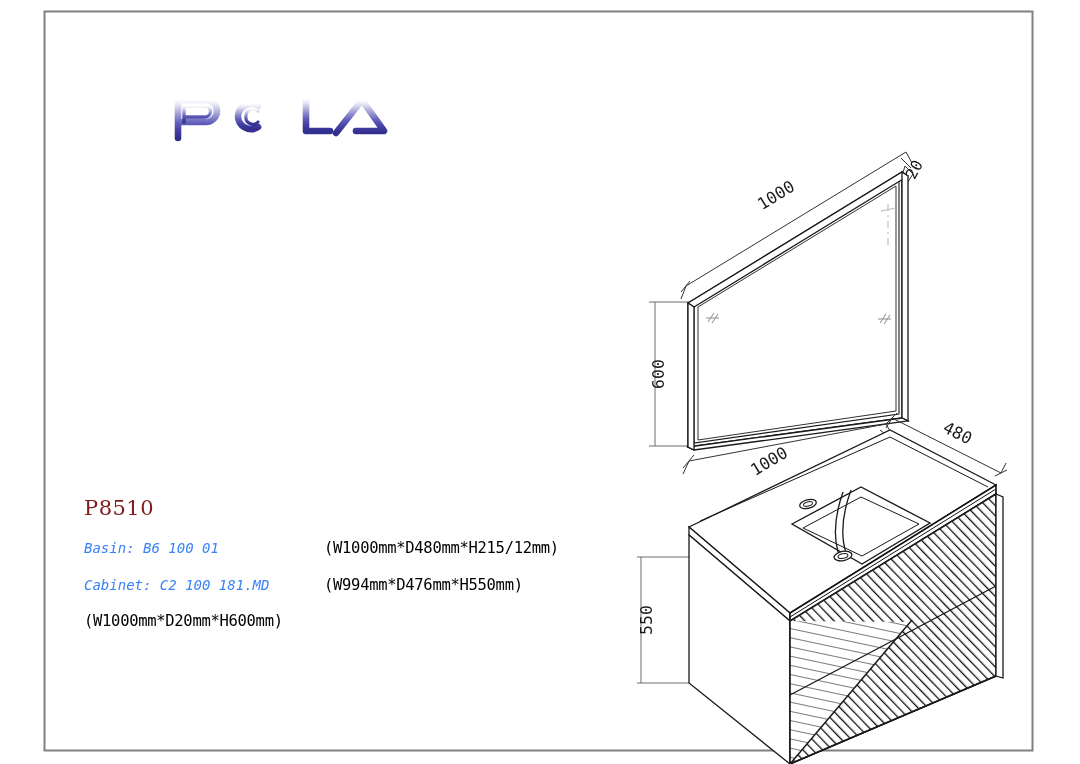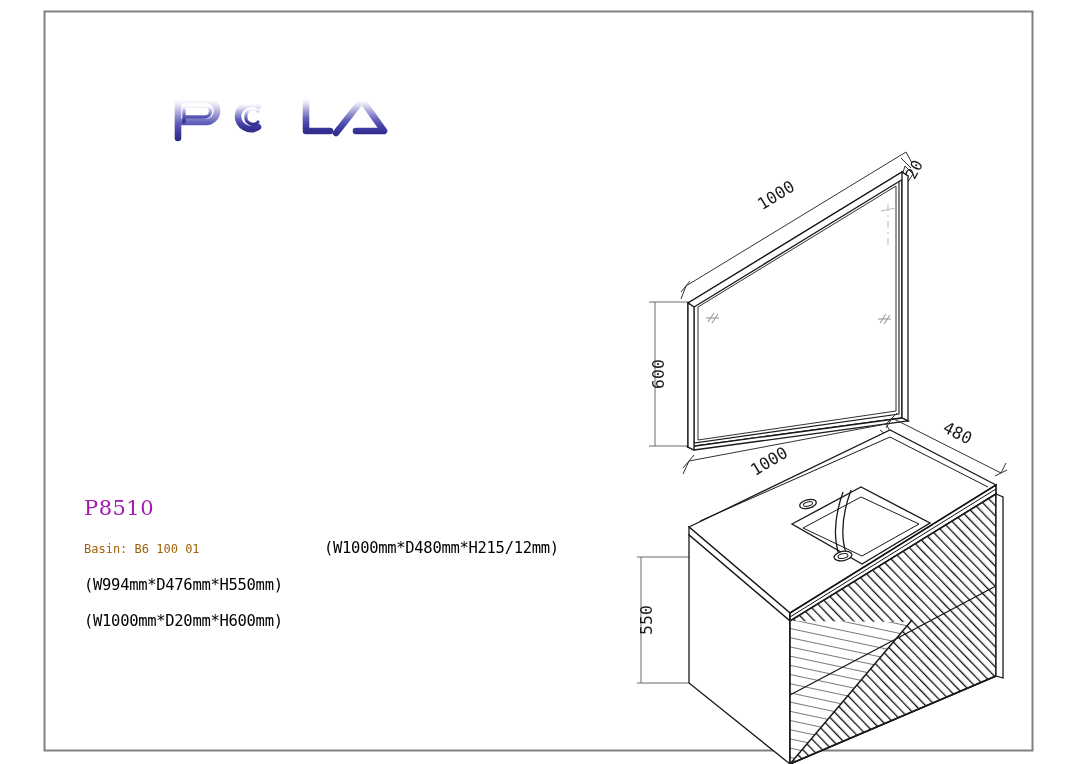--- a/index.html
+++ b/index.html
@@ -22,39 +22,40 @@
   }
   .spec-block {
     position: absolute;
     left: 84px;
     top: 498px;
     width: 540px;
   }
   .spec-title {
     font-family: "DejaVu Serif", serif;
     font-size: 21px;
-    color: #a21caf;
+    color: #7f1d1d;
     letter-spacing: 0.5px;
     margin: 0 0 22px 0;
     line-height: 1;
   }
   .spec-row {
     display: flex;
     align-items: baseline;
     margin-bottom: 21px;
     line-height: 1;
     white-space: pre;
   }
   .spec-label {
     font-family: "DejaVu Sans Mono", monospace;
-    font-size: 12px;
-    color: #a16207;
+    font-size: 14px;
+    color: #3b82f6;
     letter-spacing: 0px;
     width: 240px;
     flex: 0 0 240px;
+    font-style: italic;
   }
   .spec-dims {
     font-family: "DejaVu Sans Mono", monospace;
     font-size: 15.5px;
     color: #000;
     letter-spacing: -0.3px;
     text-align: center;
   }
   .logo-wrap {
     position: absolute;
@@ -250,19 +251,20 @@
 
 <div class="spec-block">
   <div class="spec-title">P8510</div>
 
   <div class="spec-row">
     <span class="spec-label">Basin: B6 100 01</span>
     <span class="spec-dims">(W1000mm*D480mm*H215/12mm)</span>
   </div>
 
   <div class="spec-row">
+    <span class="spec-label">Cabinet: C2 100 181.MD</span>
     <span class="spec-dims">(W994mm*D476mm*H550mm)</span>
   </div>
 
   <div class="spec-row">
     <span class="spec-dims">(W1000mm*D20mm*H600mm)</span>
   </div>
 </div>
 
 </body></html>

